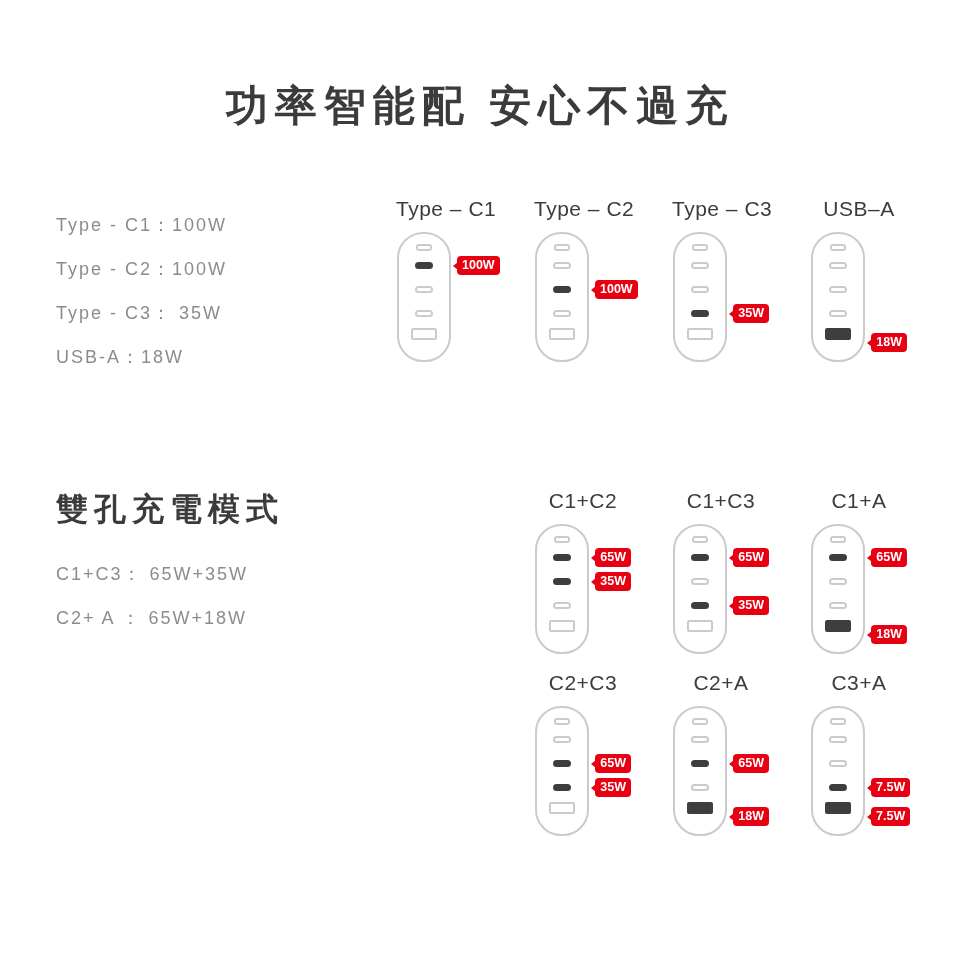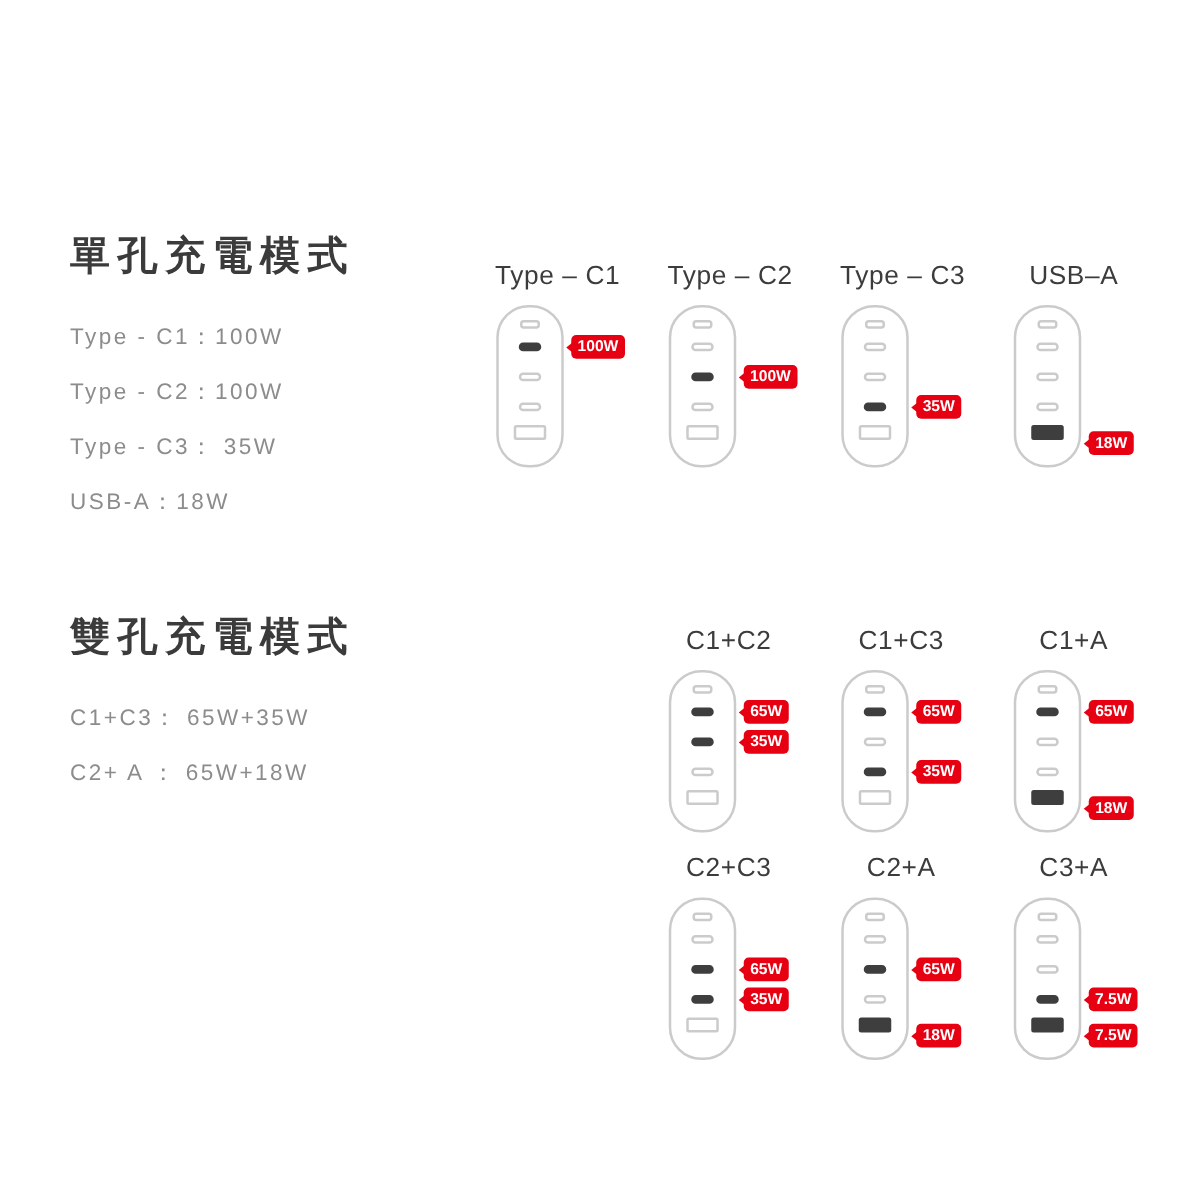--- a/index.html
+++ b/index.html
@@ -17,21 +17,21 @@
   #dual-panel{top:488px;}
   .section-heading{
     margin:0;font-size:32px;font-weight:bold;letter-spacing:6px;
     color:var(--heading-text,#3b3b3b);white-space:nowrap;
   }
   .mode-list{list-style:none;margin:20px 0 0;padding:0;}
   .mode-item{
     height:44px;line-height:44px;font-size:18px;letter-spacing:2px;
     color:var(--body-text,#8c8c8c);white-space:nowrap;
   }
-  .charger-row{position:absolute;display:flex;gap:40px;margin-top:12px;}
+  .charger-row{position:absolute;display:flex;gap:40px;}
   #single-chargers{left:396px;top:196px;}
   #dual-row1{left:534px;top:488px;}
   #dual-row2{left:534px;top:670px;}
   .cell{width:98px;position:relative;}
   .cell-label{
     height:26px;line-height:26px;text-align:center;font-size:21px;font-weight:500;
     letter-spacing:0.5px;color:#3c3c3c;white-space:nowrap;
   }
   .charger{
     position:relative;margin:10px 0 0 1px;width:54px;height:130px;box-sizing:border-box;
@@ -43,36 +43,36 @@
     border:2px solid var(--outline,#cbcbcb);border-radius:3px;background:#fff;
   }
   .port{position:absolute;left:50%;transform:translateX(-50%);box-sizing:border-box;background:#fff;}
   .port.usbc{width:18px;height:7px;border-radius:4px;border:2px solid var(--outline,#cbcbcb);}
   .port.usbc.i0{top:28px;} .port.usbc.i1{top:52px;} .port.usbc.i2{top:76px;}
   .port.usba{width:26px;height:12px;border-radius:2px;border:2px solid var(--outline,#cbcbcb);top:94px;}
   .port.active{background:var(--port-active,#3e3e3e);border-color:var(--port-active,#3e3e3e);}
   .badge{
     position:absolute;left:58px;min-width:36px;box-sizing:border-box;padding:3px 5px;
     background:var(--badge,#e60012);color:#fff;border-radius:4px;
-    font-size:12.5px;line-height:13px;font-weight:bold;text-align:center;white-space:nowrap;
+    font-size:12.5px;line-height:13px;font-weight:bold;text-align:right;white-space:nowrap;
   }
   .badge::before{
     content:"";position:absolute;left:-4px;top:50%;margin-top:-4px;width:0;height:0;
     border-top:4px solid transparent;border-bottom:4px solid transparent;
     border-right:5px solid var(--badge,#e60012);
   }
   .badge.p0{top:22px;} .badge.p1{top:46px;} .badge.p2{top:70px;} .badge.p3{top:99px;}
 </style>
 </head>
 <body>
 
 <div class="page">
+  <h1 class="title">功率智能配 安心不過充</h1>
 
   <section class="panel" id="single-panel">
-    <h2 class="section-heading">單孔充電模式</h2>
     <ul class="mode-list" id="single-list">
         <li class="mode-item">Type - C1：100W</li>
         <li class="mode-item">Type - C2：100W</li>
         <li class="mode-item">Type - C3： 35W</li>
         <li class="mode-item">USB-A：18W</li>
       </ul>
   </section>
 
   <div class="charger-row" id="single-chargers">
       <div class="cell">

